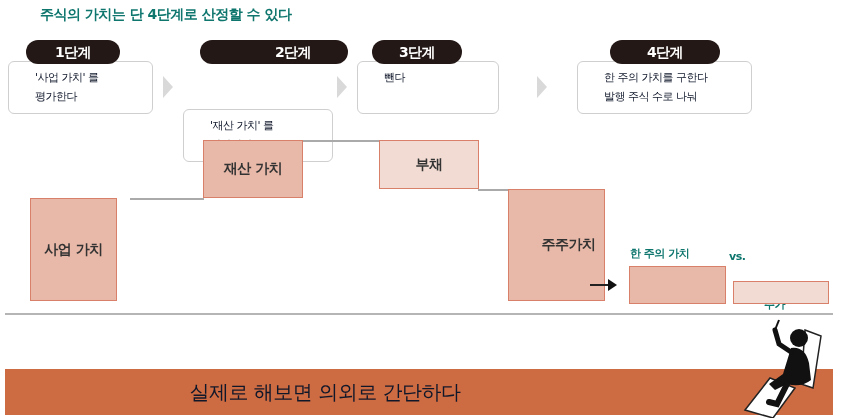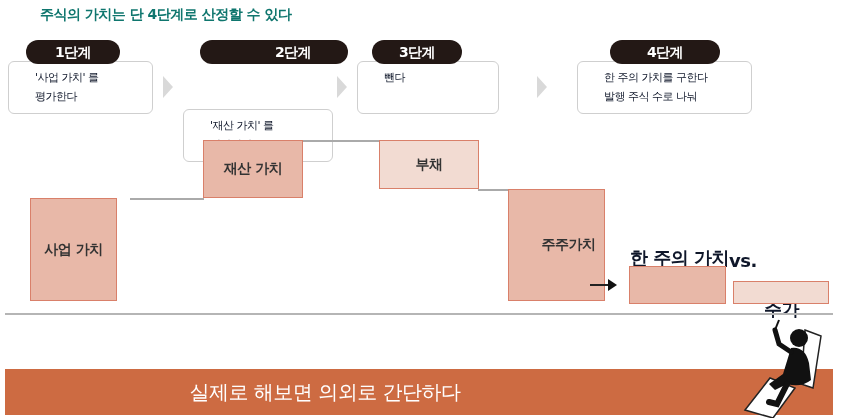--- a/index.html
+++ b/index.html
@@ -10,25 +10,25 @@
               font-size:11px; line-height:19px; color:#0f172a; padding:6px 8px 0 26px; box-sizing:border-box; letter-spacing:-0.5px; }
   .step-pill { position:absolute; background:#231815; color:#fff; border-radius:14px; height:24px;
                font-size:14px; line-height:24px; text-align:center; font-weight:bold; letter-spacing:-0.5px; }
   .chev { position:absolute; width:0; height:0; border-top:11px solid transparent; border-bottom:11px solid transparent;
           border-left:10px solid #d9d9d9; }
   .block { position:absolute; box-sizing:border-box; display:flex; align-items:center; justify-content:center;
            font-size:14px; font-weight:bold; color:#333; letter-spacing:-0.5px; }
   .b-dark { background:#e8b8a8; border:1.5px solid #d9806a; }
   .b-light { background:#f2dbd2; border:1.5px solid #d9806a; }
   .conn { position:absolute; height:1.5px; background:#aaa; }
-  .lbl { position:absolute; font-size:18px; font-weight:bold; color:#0f172a; letter-spacing:-0.5px; }
+  .lbl { position:absolute; font-size:11px; font-weight:bold; color:#0f766e; letter-spacing:-0.5px; }
   .divider { position:absolute; left:5px; top:313px; width:828px; height:2px; background:#b5b5b5; }
   .banner { position:absolute; left:5px; top:369px; width:828px; height:46px; background:#cd6b42; }
   .banner-text { position:absolute; left:0; width:640px; top:0; height:46px; line-height:46px; text-align:center;
-                 color:#ffffff; font-size:20px; letter-spacing:-0.5px; }
+                 color:#0f172a; font-size:20px; letter-spacing:-0.5px; }
   .arrow-line { position:absolute; left:590px; top:284px; width:20px; height:1.5px; background:#222; }
   .arrow-head { position:absolute; left:608px; top:279px; width:0; height:0; border-top:6px solid transparent;
                 border-bottom:6px solid transparent; border-left:9px solid #111; }
 </style>
 </head>
 <body>
 
 <div class="title">주식의 가치는 단 4단계로 산정할 수 있다</div>
 
 <div>

